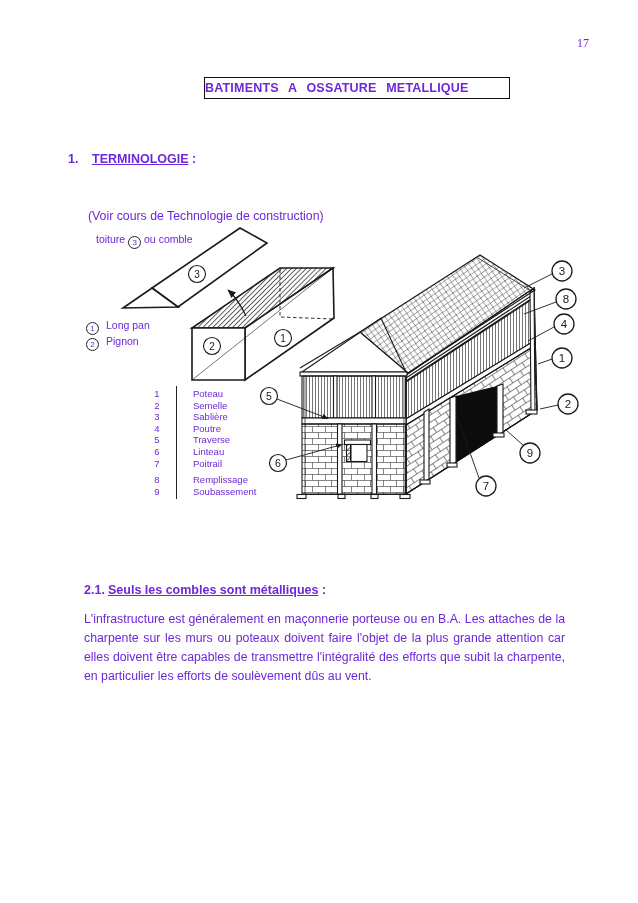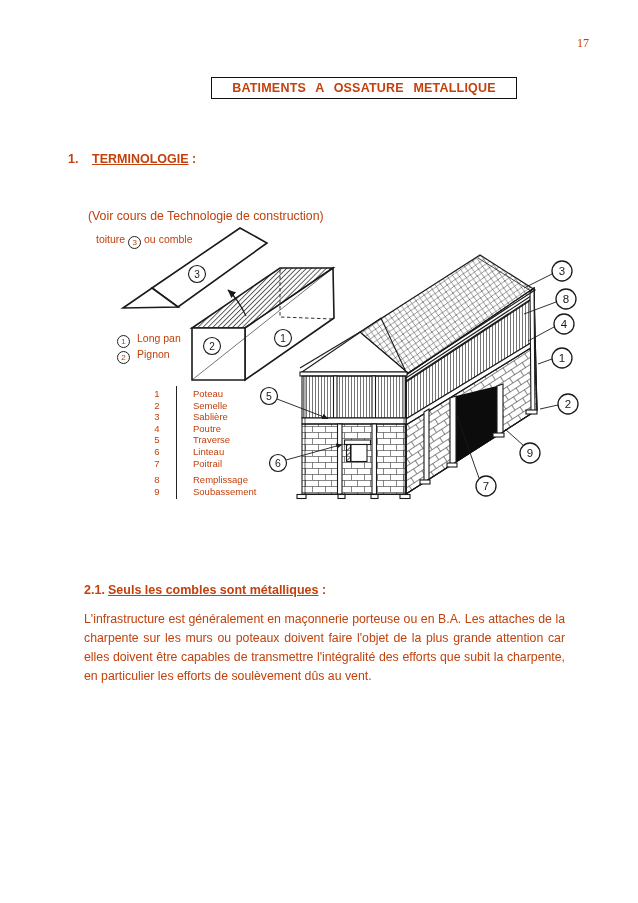--- a/index.html
+++ b/index.html
@@ -1,31 +1,31 @@
 <!DOCTYPE html>
 <html><head>
 <meta charset="utf-8">
 <style>
   html,body{margin:0;padding:0;background:#e8e8e8;}
   .page{position:relative;width:638px;height:903px;background:#ffffff;overflow:hidden;
-        font-family:"Liberation Sans",sans-serif;color:#c2410c;margin:0 auto;}
+        font-family:"Liberation Sans",sans-serif;color:#6d28d9;margin:0 auto;}
   .abs{position:absolute;}
   .page-number{left:577px;top:36px;font-family:"Liberation Serif",serif;font-size:12px;}
   .title-box{left:204px;top:77px;width:304px;height:20px;border:1.5px solid #111;
-             display:flex;align-items:center;justify-content:center;
-             font-weight:bold;font-size:12.5px;letter-spacing:.2px;word-spacing:6px;white-space:nowrap;margin-left:7px;}
+             display:flex;align-items:center;
+             font-weight:bold;font-size:12.5px;letter-spacing:.2px;word-spacing:6px;white-space:nowrap;}
   .heading{font-weight:bold;font-size:12.5px;white-space:nowrap;}
   .heading .num{display:inline-block;width:24px;}
   .heading .ul{text-decoration:underline;}
   .note{left:88px;top:185px;font-size:12.3px;margin-top:24px;}
   .para{left:84px;width:481px;font-size:12.3px;line-height:19px;text-align:justify;}
   .fig-text{font-size:10.5px;white-space:nowrap;}
   .cnum{display:inline-block;width:11px;height:11px;border:1px solid #222;border-radius:50%;
         font-size:8px;line-height:11px;text-align:center;vertical-align:-2px;font-style:normal;}
-  .legend{left:86px;top:332px;margin-left:31px;}
+  .legend{left:86px;top:319px;}
   .legend .row{line-height:13.5px;font-size:10.5px;white-space:nowrap;}
   .legend .cnum{margin-right:7px;}
   .parts{left:152px;top:388px;font-size:9.5px;}
   .parts .rule{position:absolute;left:24px;top:-2px;width:1px;height:113px;background:#222;}
   .parts .prow{display:flex;line-height:11.6px;}
   .parts .prow.gap{margin-top:5px;}
   .parts .pnum{width:10px;text-align:center;}
   .parts .plabel{padding-left:31px;white-space:nowrap;}
   svg{position:absolute;left:0;top:0;}
   svg text{font-family:"Liberation Sans",sans-serif;fill:#1a1a1a;}

